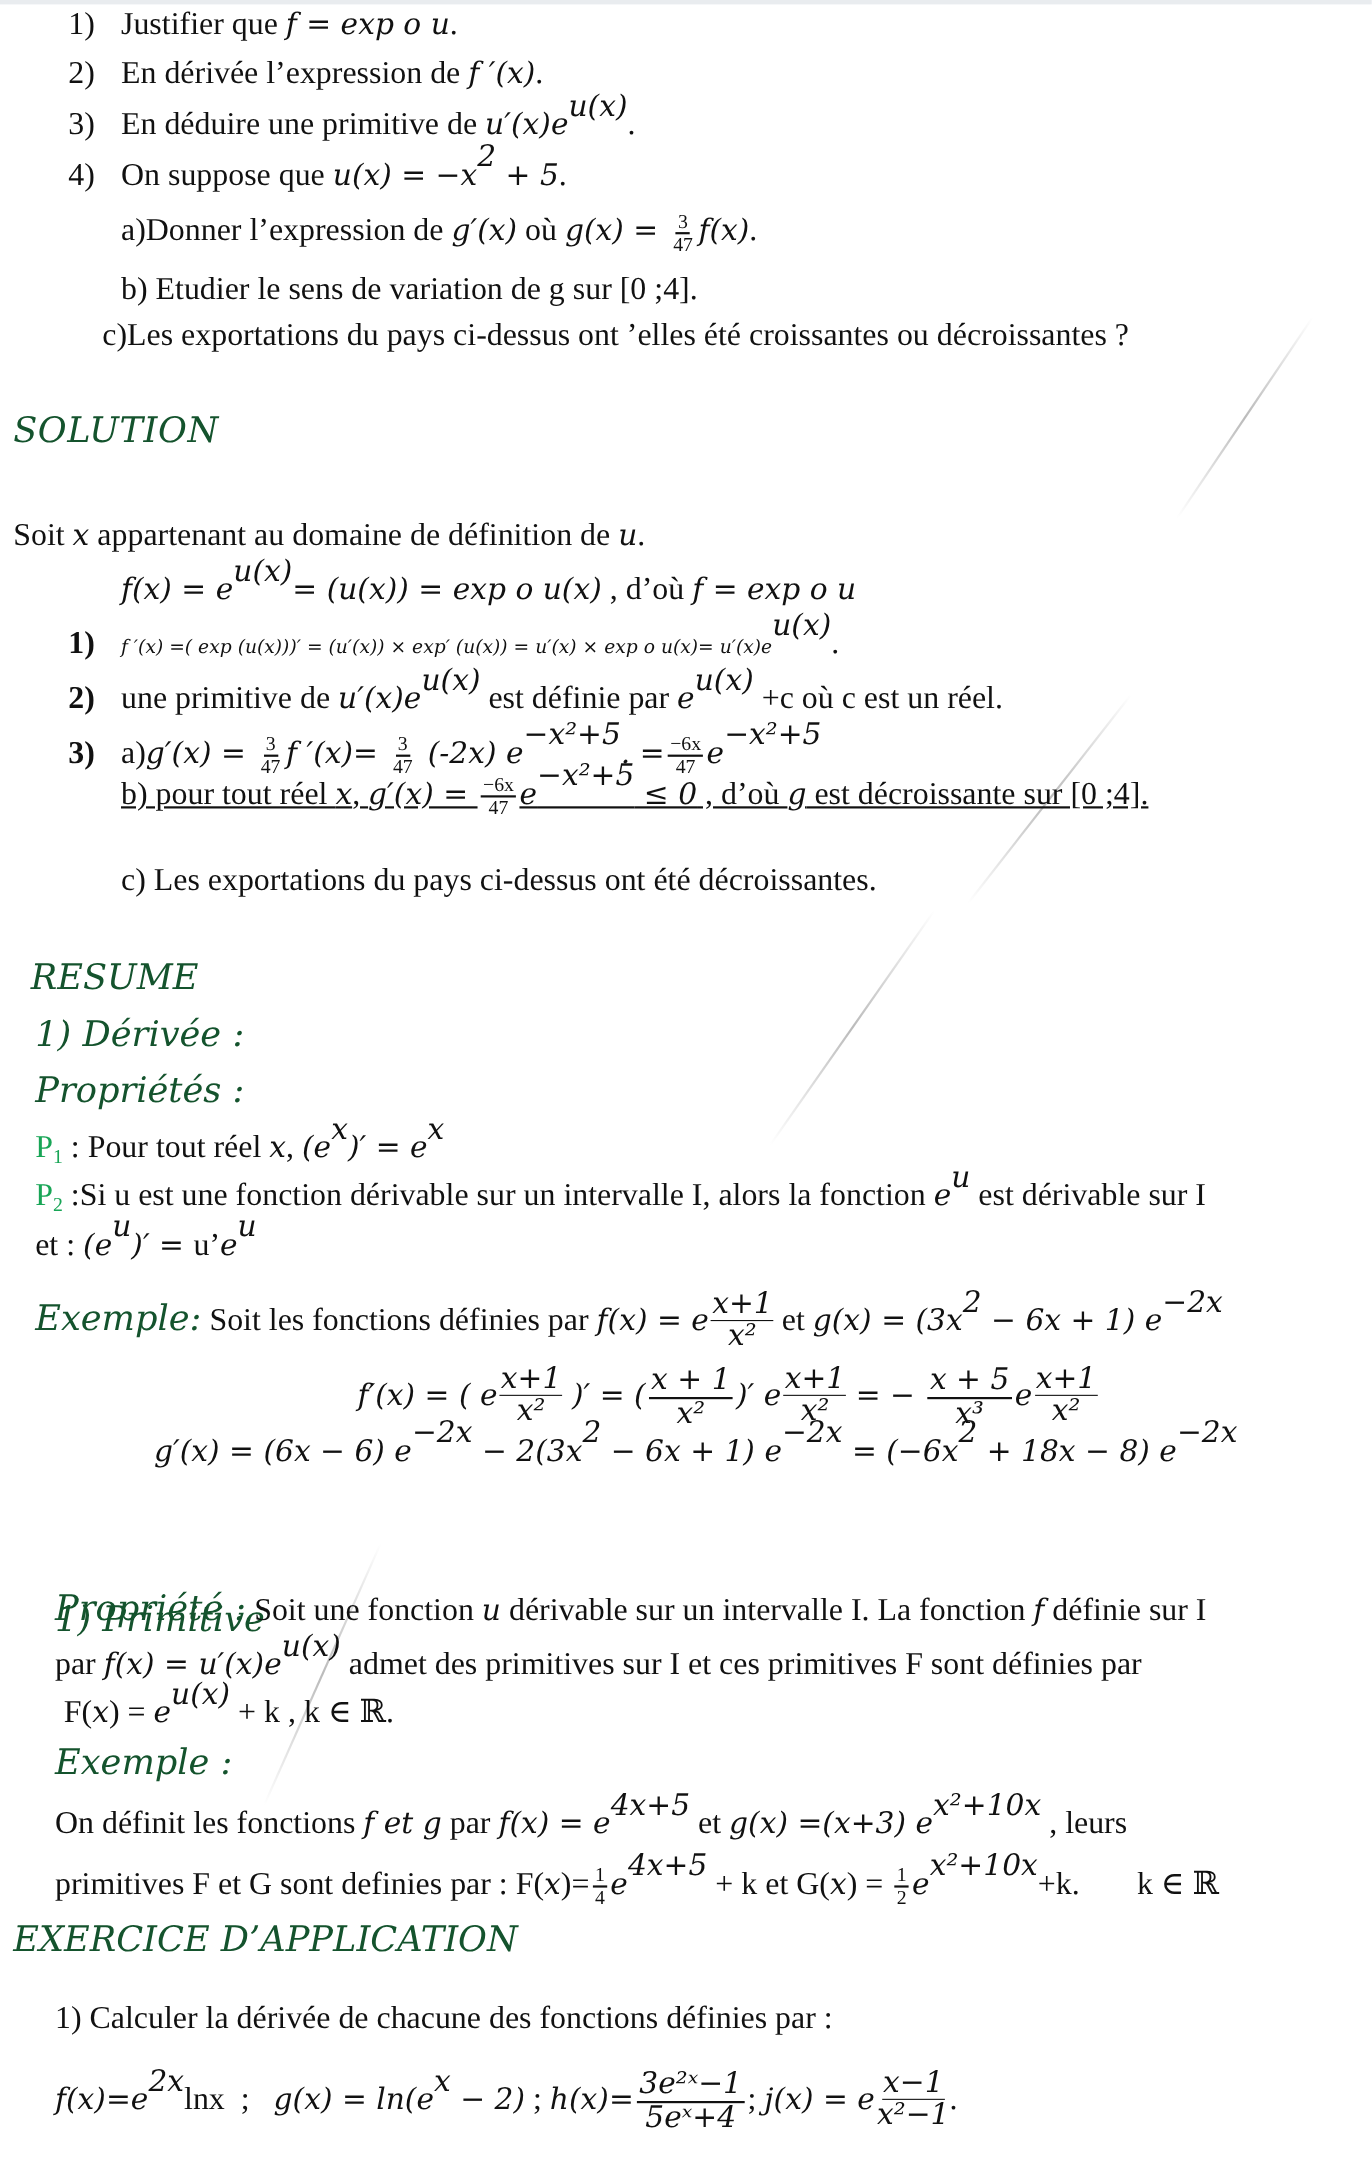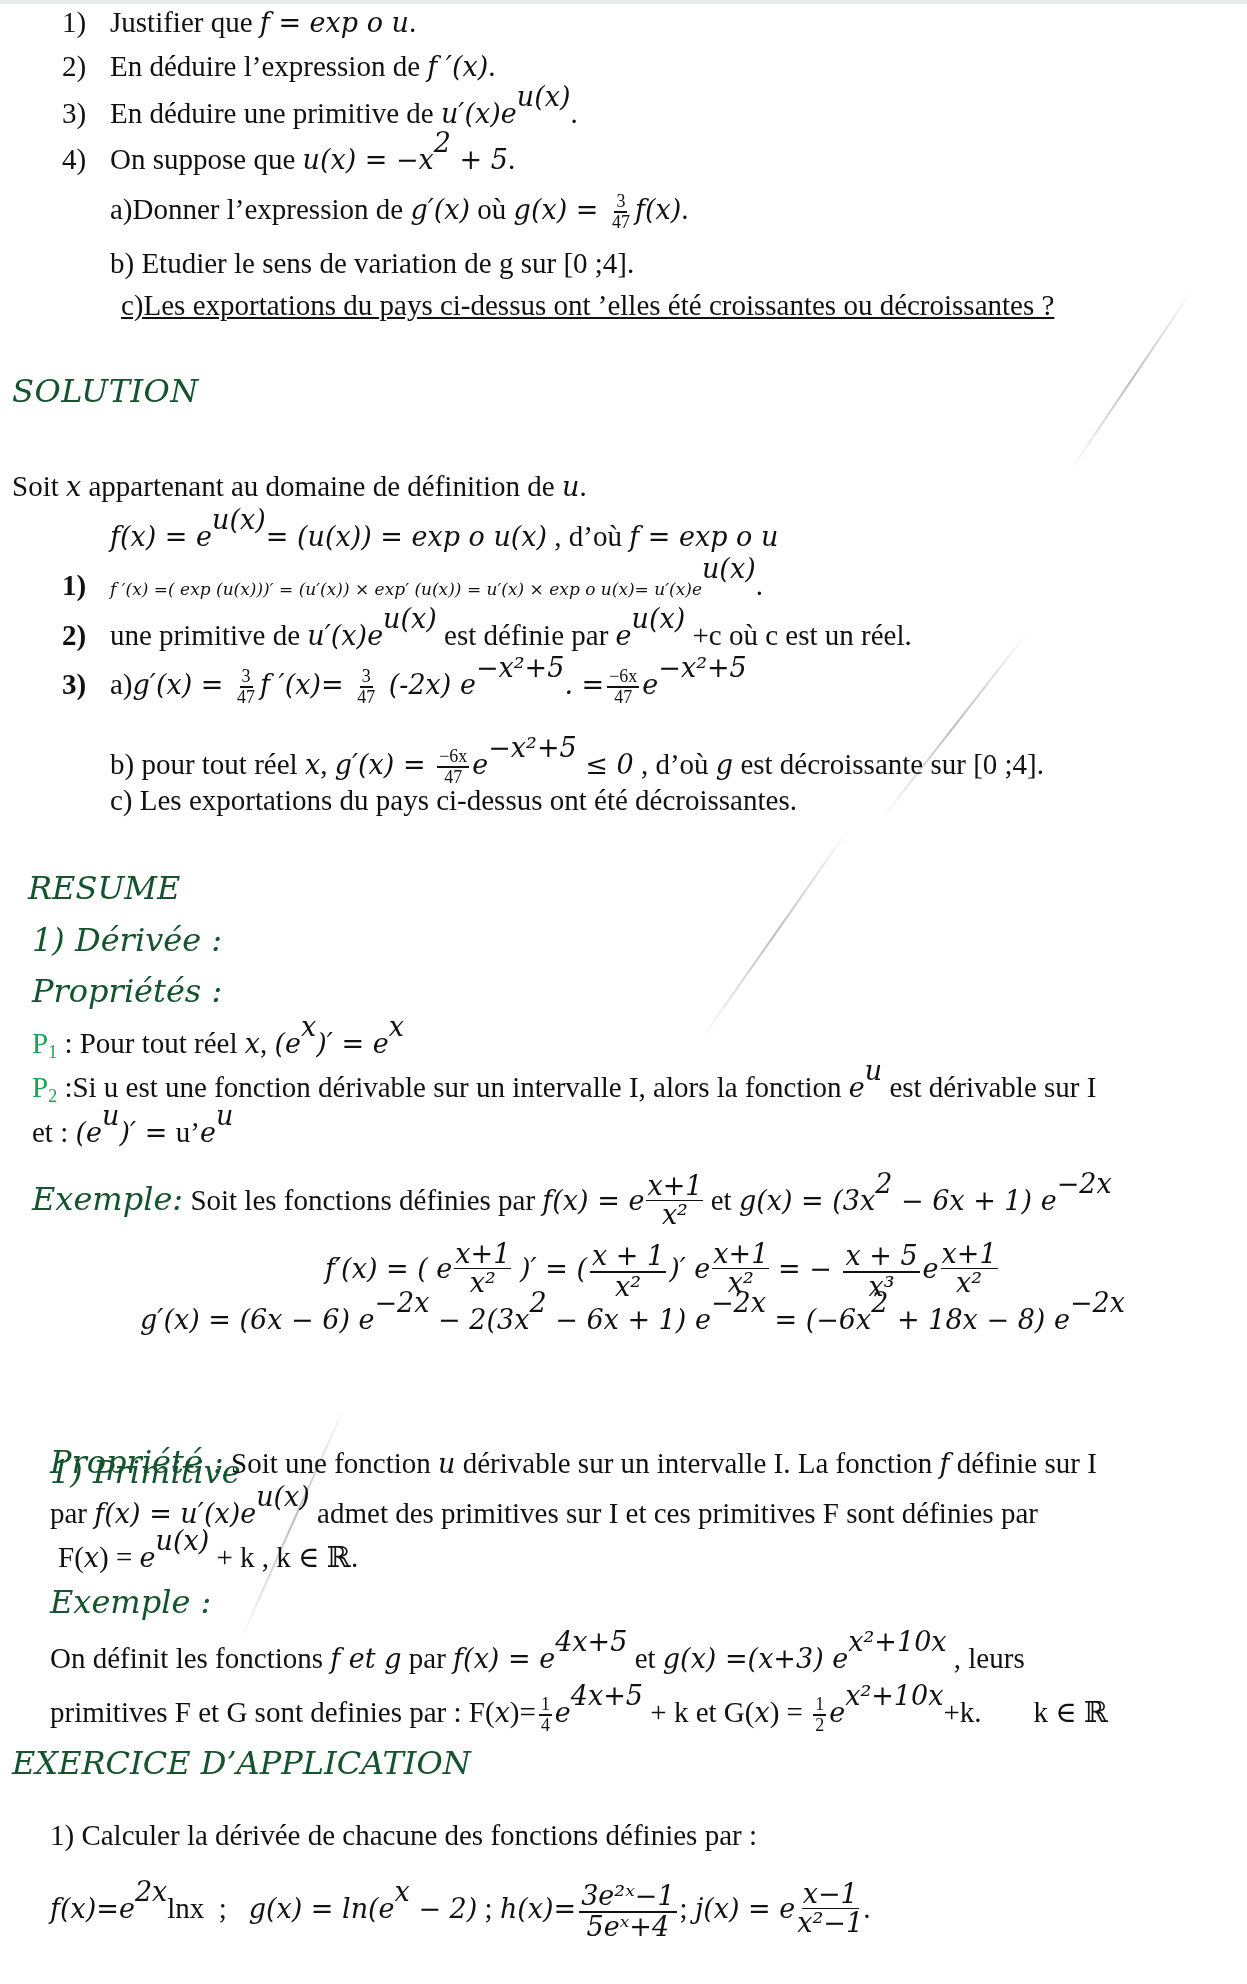--- a/index.html
+++ b/index.html
@@ -33,36 +33,36 @@
 
 <div class="diag" style="left:1070px;top:470px;width:220px;transform:rotate(-56deg);"></div>
 <div class="diag" style="left:880px;top:820px;width:240px;transform:rotate(-52deg);"></div>
 <div class="diag" style="left:700px;top:1040px;width:260px;transform:rotate(-55deg);"></div>
 <div class="diag" style="left:240px;top:1640px;width:260px;transform:rotate(-66deg);"></div>
 
 <div class="line" style="left:62px;top:8px;">
   <span class="num-label">1)</span><span>Justifier que </span><span class="m">f =  exp o u</span><span>.</span>
 </div>
 <div class="line" style="left:62px;top:52px;">
-  <span class="num-label">2)</span><span>En déduire l’expression de </span><span class="m">f ′(x)</span><span>.</span>
+  <span class="num-label">2)</span><span>En dérivée l’expression de </span><span class="m">f ′(x)</span><span>.</span>
 </div>
 <div class="line" style="left:62px;top:97px;">
   <span class="num-label">3)</span><span>En déduire une primitive de </span><span class="m">u′(x)e</span><sup class="m">u(x)</sup><span>.</span>
 </div>
 <div class="line" style="left:62px;top:143px;">
   <span class="num-label">4)</span><span>On suppose que </span><span class="m">u(x)  =  −x</span><sup class="m">2</sup><span class="m"> + 5</span><span>.</span>
 </div>
 <div class="line" style="left:110px;top:192px;">
   <span>a)Donner l’expression de </span><span class="m">g′(x)</span><span> où </span><span class="m">g(x) = </span><span class="frac">
       <span class="num">3</span>
       <span class="den">47</span>
     </span><span class="m">f(x)</span><span>.</span>
 </div>
 <div class="line" style="left:110px;top:249px;"><span>b) Etudier le sens de variation de g sur [0 ;4].</span></div>
-<div class="line" style="left:121px;top:291px;text-decoration:underline;"><span>c)Les exportations du pays ci-dessus ont ’elles été croissantes ou décroissantes ?</span></div>
+<div class="line" style="left:93px;top:291px;"><span>c)Les exportations du pays ci-dessus ont ’elles été croissantes ou décroissantes ?</span></div>
 
 <div class="line heading-red" style="left:12px;top:375px;">SOLUTION</div>
 
 <div class="line" style="left:12px;top:472px;">
   <span>Soit </span><span class="m">x</span><span> appartenant au domaine de définition de </span><span class="m">u</span><span>.</span>
 </div>
 <div class="line" style="left:110px;top:520px;">
   <span class="m">f(x) = e</span><sup class="m">u(x)</sup><span class="m">= (u(x)) = exp o u(x)</span><span> , d’où </span><span class="m">f =  exp o u</span>
 </div>
 <div class="line" style="left:62px;top:569px;">
@@ -76,21 +76,21 @@
       <span class="num">3</span>
       <span class="den">47</span>
     </span><span class="m">f ′(x)= </span><span class="frac">
       <span class="num">3</span>
       <span class="den">47</span>
     </span><span class="m"> (-2x) e</span><sup class="m">−x²+5</sup><span class="m">. =</span><span class="frac">
       <span class="num">−6x</span>
       <span class="den">47</span>
     </span><span class="m">e</span><sup class="m">−x²+5</sup>
 </div>
-<div class="line" style="left:110px;top:747px;">
+<div class="line" style="left:110px;top:704px;text-decoration:underline;">
   <span>b)  pour tout réel </span><span class="m">x</span><span>, </span><span class="m">g′(x) = </span><span class="frac">
       <span class="num">−6x</span>
       <span class="den">47</span>
     </span><span class="m">e</span><sup class="m">−x²+5</sup><span class="m"> ≤ 0</span><span> , d’où </span><span class="m">g</span><span> est décroissante sur [0 ;4].</span>
 </div>
 <div class="line" style="left:110px;top:786px;"><span>c) Les exportations du pays ci-dessus ont été décroissantes.</span></div>
 
 <div class="line heading-green" style="left:28px;top:872px;">RESUME</div>
 <div class="line heading-green" style="left:32px;top:924px;">1)  Dérivée :</div>
 <div class="line heading-green" style="left:32px;top:975px;">Propriétés :</div>

